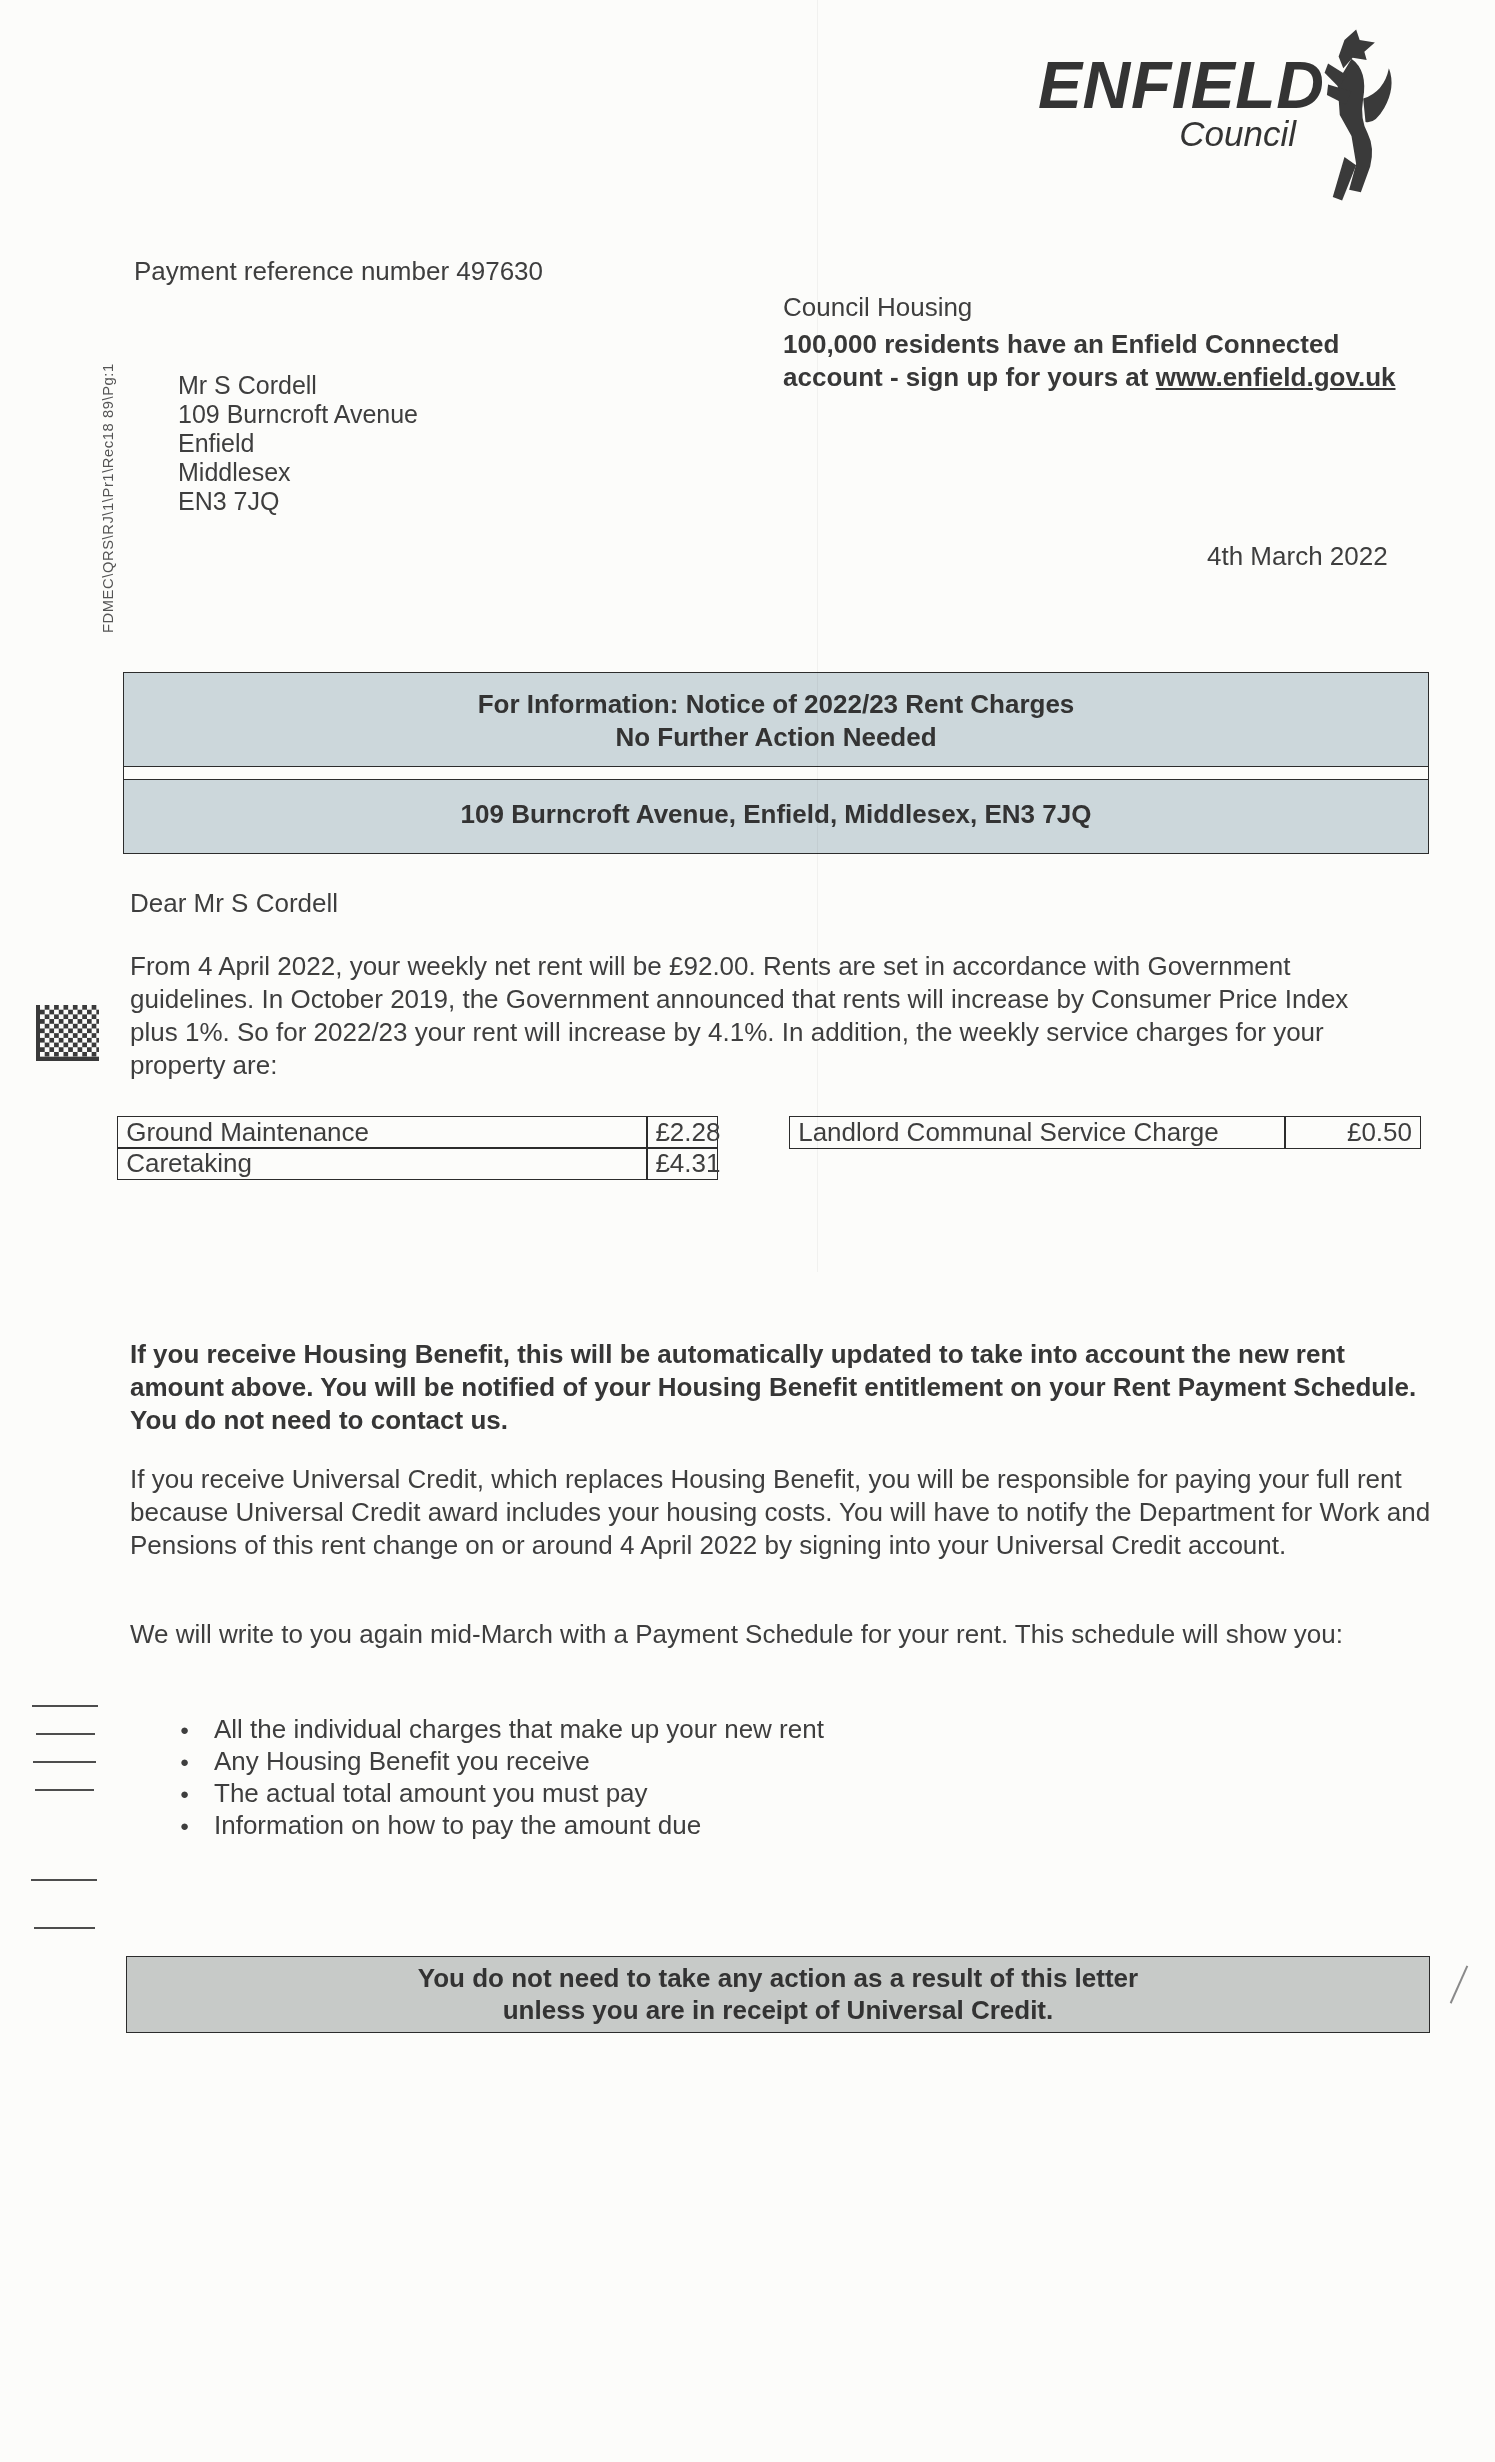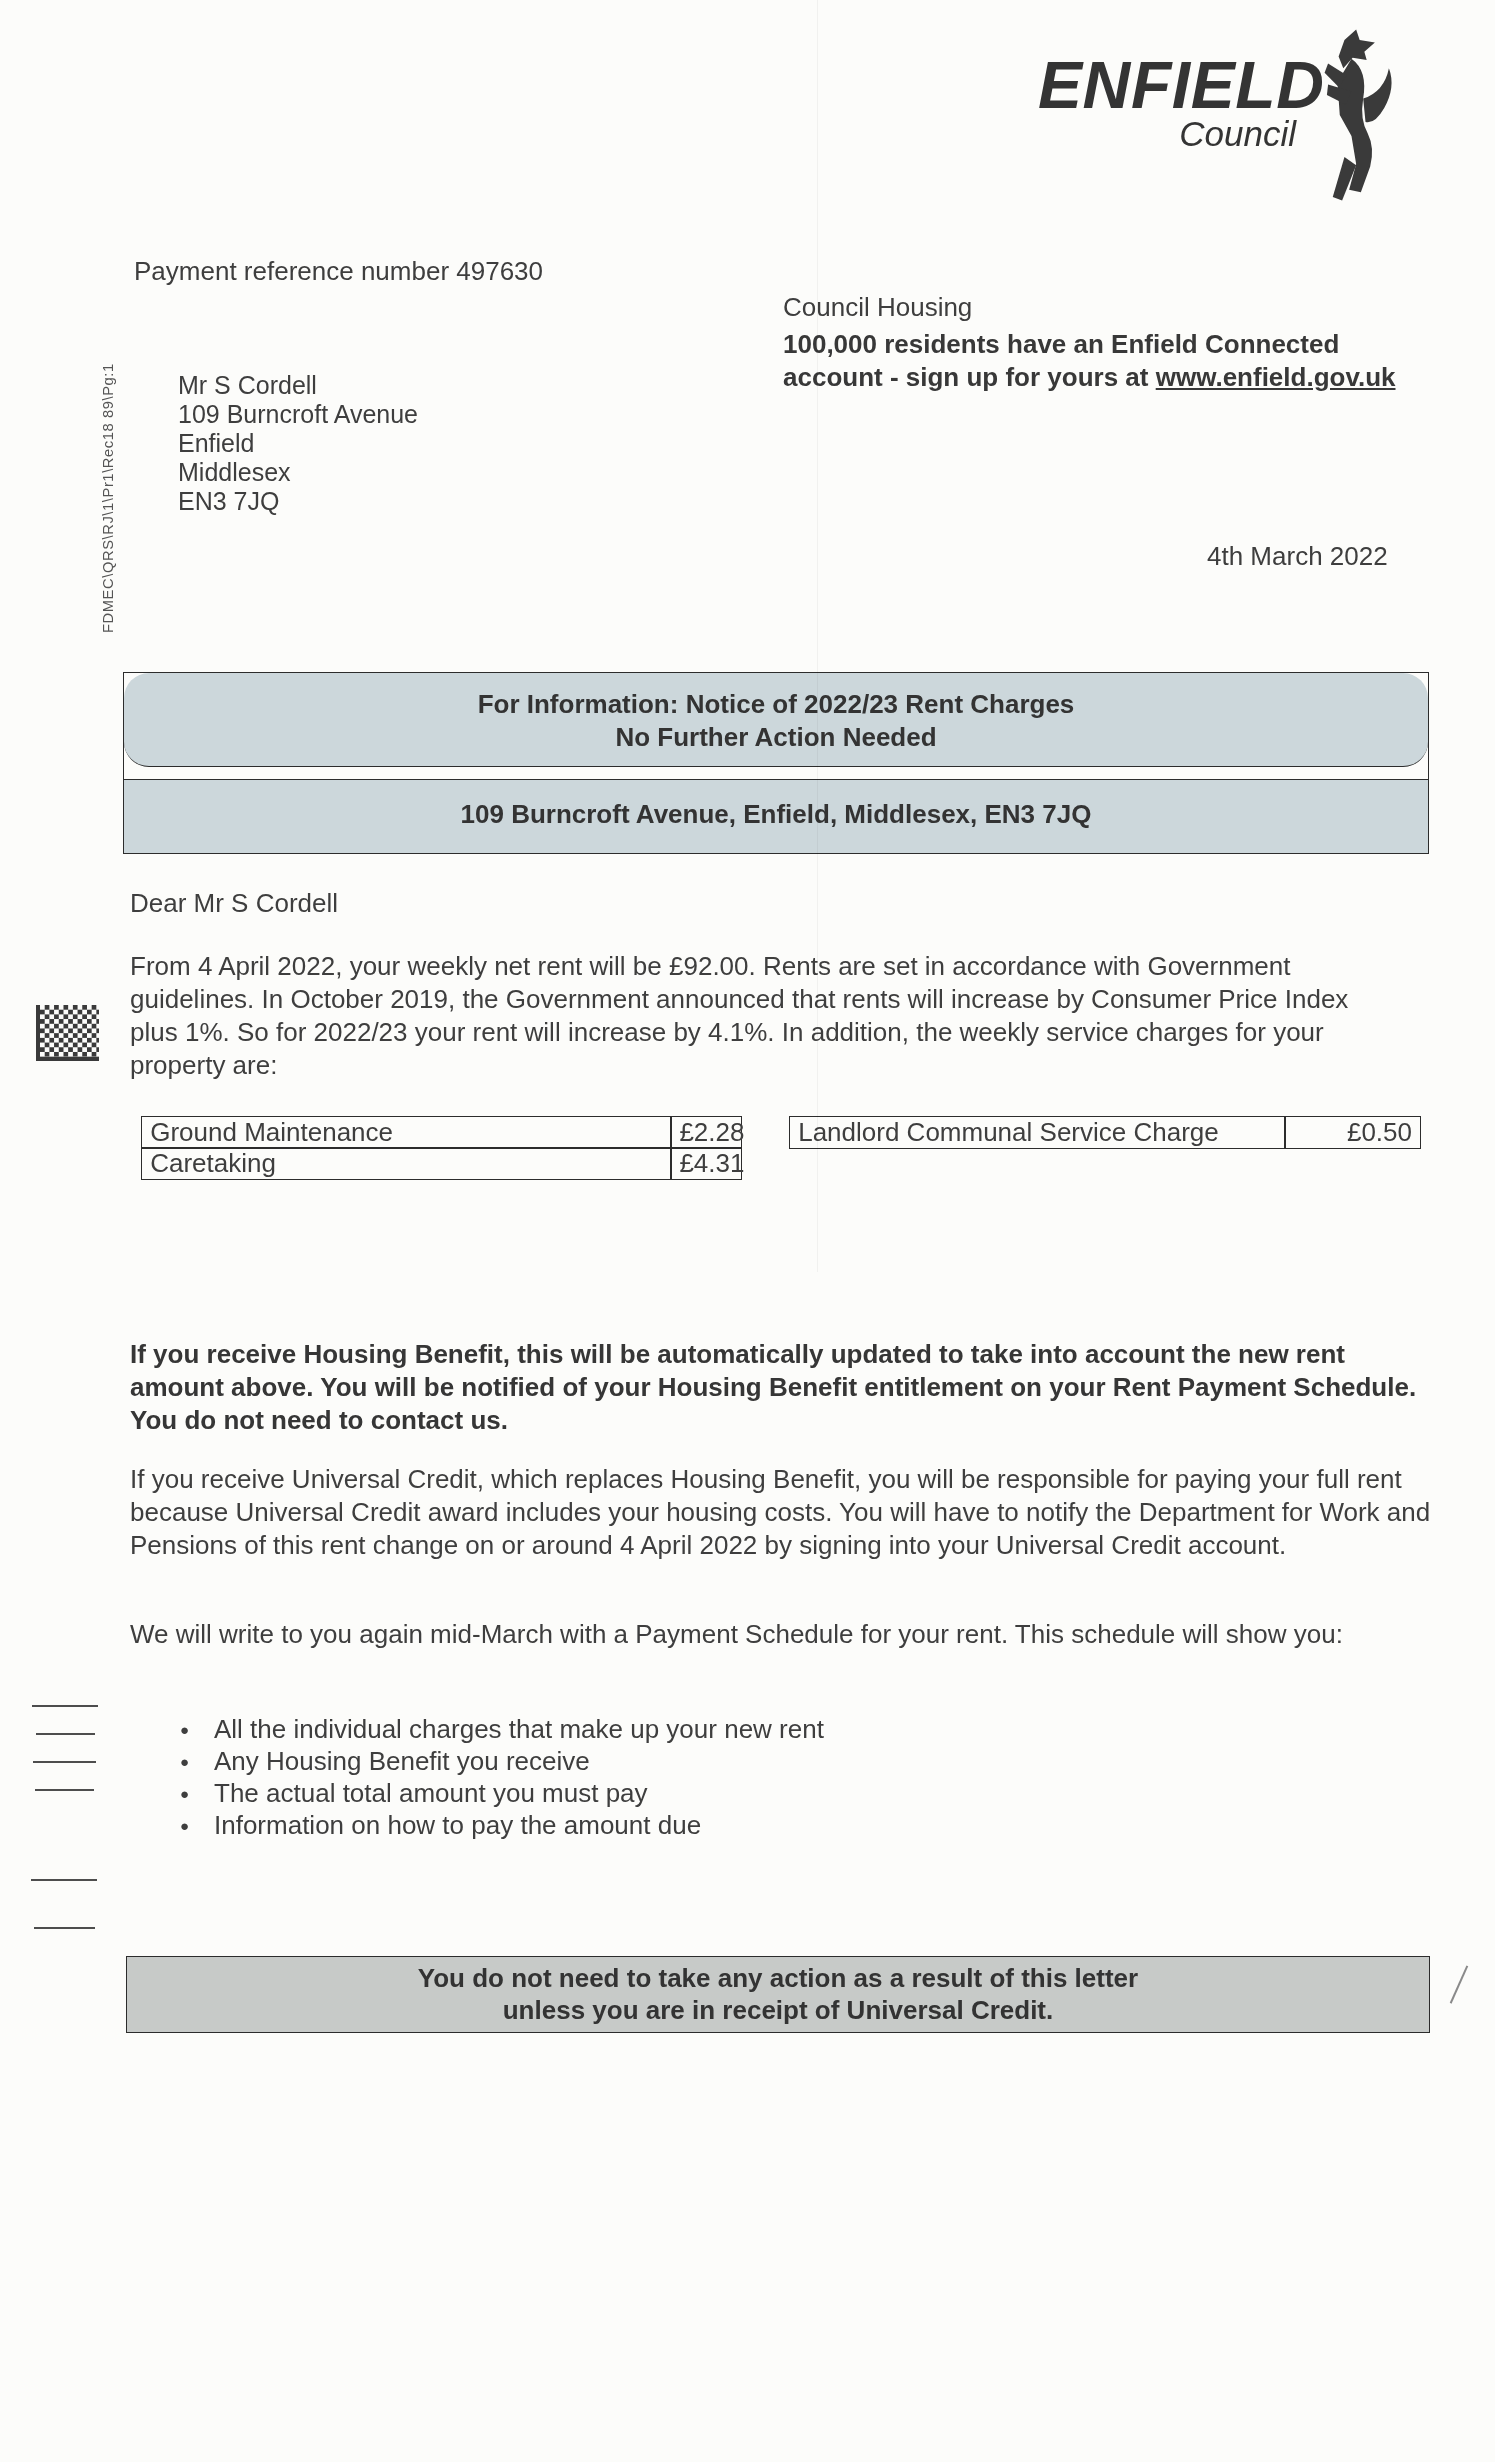--- a/index.html
+++ b/index.html
@@ -29,21 +29,21 @@
   .letter-date{left:1207px;top:541px;font-size:26px;}
   .edge-code{
     left:100px;top:633px;
     transform:rotate(-90deg);transform-origin:0 0;
     white-space:nowrap;font-size:14.7px;color:#555;letter-spacing:0.6px;
   }
 
   
   .notice-box{left:123px;top:672px;width:1304px;border:1.8px solid #2c2c2c;}
   .notice-title{background:var(--notice_bg,#ccd7db);border-bottom:1.8px solid #2c2c2c;
-    text-align:center;font-weight:bold;font-size:26px;line-height:33px;padding:15.2px 0 11.7px;color:#333;border-radius:25px;}
+    text-align:center;font-weight:bold;font-size:26px;line-height:33px;padding:15.2px 0 11.7px;color:#333;}
   .notice-gap{height:12.3px;background:#fcfcfa;}
   .notice-addr{background:var(--notice_bg,#ccd7db);border-top:1.8px solid #2c2c2c;
     text-align:center;font-weight:bold;font-size:26px;line-height:33px;padding:17.6px 0 22px;color:#333;}
 
   
   .para{font-size:26px;line-height:33px;}
   .salutation{left:130px;top:888px;font-size:26px;}
   .p-rent{left:130px;top:950px;width:1272px;}
   .p-hb{left:130px;top:1338px;width:1290px;font-weight:bold;color:#363636;}
   .p-uc{left:130px;top:1463px;width:1302px;}
@@ -52,21 +52,21 @@
   
   .barcode{
     left:36px;top:1005px;width:59px;height:52px;
     background-image:repeating-conic-gradient(#3a3a3a 0% 25%, transparent 0% 50%);
     background-size:9.4px 9.4px;
     border-left:4.7px solid #3a3a3a;border-bottom:4.7px solid #3a3a3a;
   }
 
   
   .charges{top:1116px;font-size:26px;}
-  .charges-left{left:141px;border-radius:7px;}
+  .charges-left{left:117px;border-radius:7px;}
   .charges-right{left:789px;}
   .charge-row{display:flex;margin-top:-1.8px;}
   .charge-row:first-child{margin-top:0;}
   .cell{border:1.8px solid #2c2c2c;line-height:29px;padding:1.2px 8.2px 0.6px;box-sizing:border-box;}
   .cell.val{text-align:right;margin-left:-1.8px;}
   .charges-left .lbl{width:531px;}
   .charges-left .val{width:72px;}
   .charges-right .lbl{width:497px;}
   .charges-right .val{width:137px;}
 

